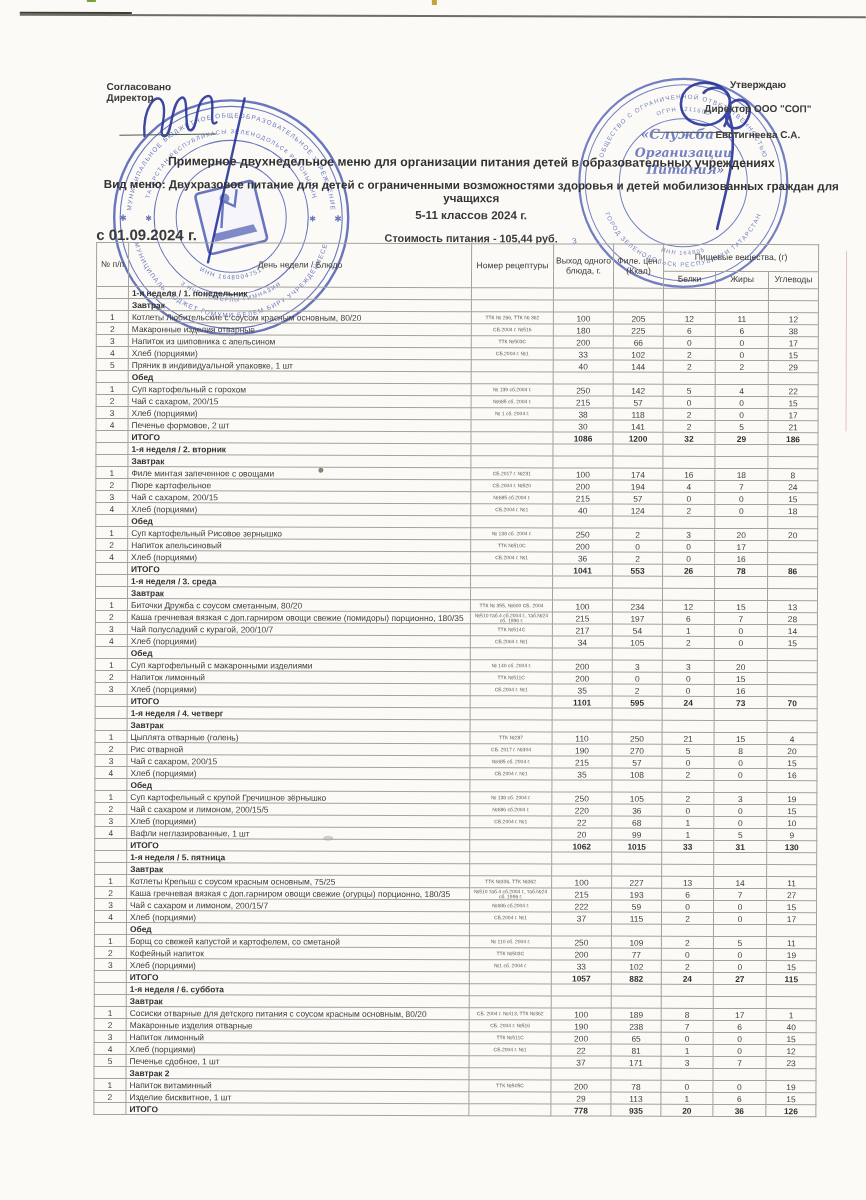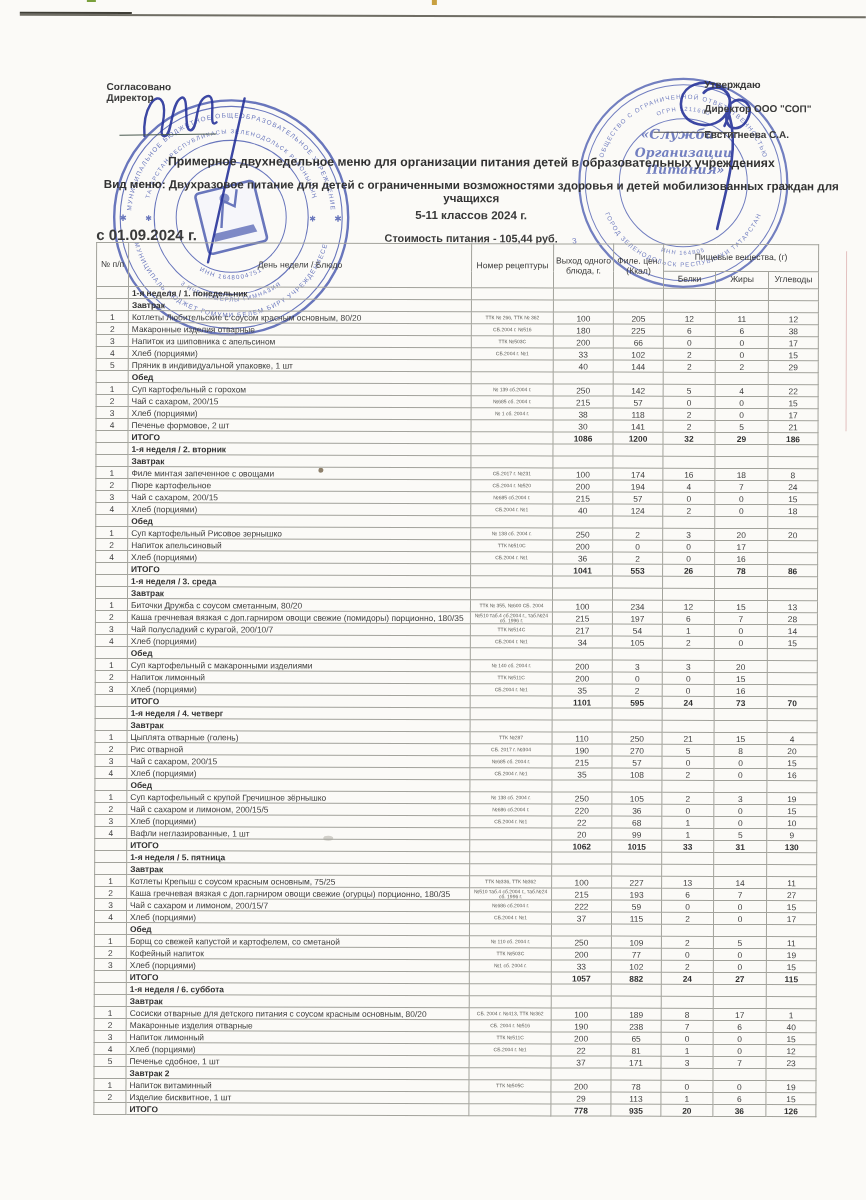--- a/index.html
+++ b/index.html
@@ -13,21 +13,21 @@
   .speck-green{position:absolute;left:85px;top:0;width:9px;height:3px;background:#7aa03c;}
   .speck-orange{position:absolute;left:430px;top:0;width:5px;height:5px;background:#c8a040;}
   .speck-dot{position:absolute;left:318px;top:468px;width:5px;height:5px;border-radius:50%;background:#7a6a52;opacity:.85;}
   .speck-smudge{position:absolute;left:324px;top:836px;width:10px;height:5px;border-radius:50%;background:#b8b4ac;opacity:.6;}
   .scan-redline{position:absolute;left:845px;top:250px;width:1px;height:180px;background:#d8a8a8;opacity:.7;}
   .pen-mark{position:absolute;left:571px;top:236px;font-size:8px;color:#4a58b0;transform:rotate(-8deg);opacity:.8;}
   
   .hdr-left{position:absolute;left:105px;top:82px;font-size:10px;font-weight:bold;}
   .hdr-left .role{}
   .sig-line-left{position:absolute;left:118px;top:135px;width:97px;height:1px;background:#4a5a50;transform:rotate(-1deg);}
-  .hdr-right{position:absolute;right:56px;top:78px;text-align:left;font-size:10px;font-weight:bold;}
+  .hdr-right{position:absolute;right:56px;top:78px;text-align:center;font-size:10px;font-weight:bold;}
   .hdr-right .role{margin-top:13px;}
   .hdr-right .name{margin-top:15px;}
   .sig-line-right{position:absolute;left:652px;top:131px;width:86px;height:1px;background:#555;}
   .title-block{position:absolute;left:75px;top:155px;width:790px;text-align:center;}
   .title{font-size:12.2px;font-weight:bold;color:#323232;}
   .subtitle{font-size:11.6px;font-weight:bold;margin-top:9px;color:#323232;}
   .subtitle2{font-size:11.6px;font-weight:bold;margin-top:4px;}
   .price{font-size:10.8px;font-weight:bold;margin-top:11px;}
   .date-line{position:absolute;left:95px;top:227px;font-size:15px;font-weight:bold;}
   

